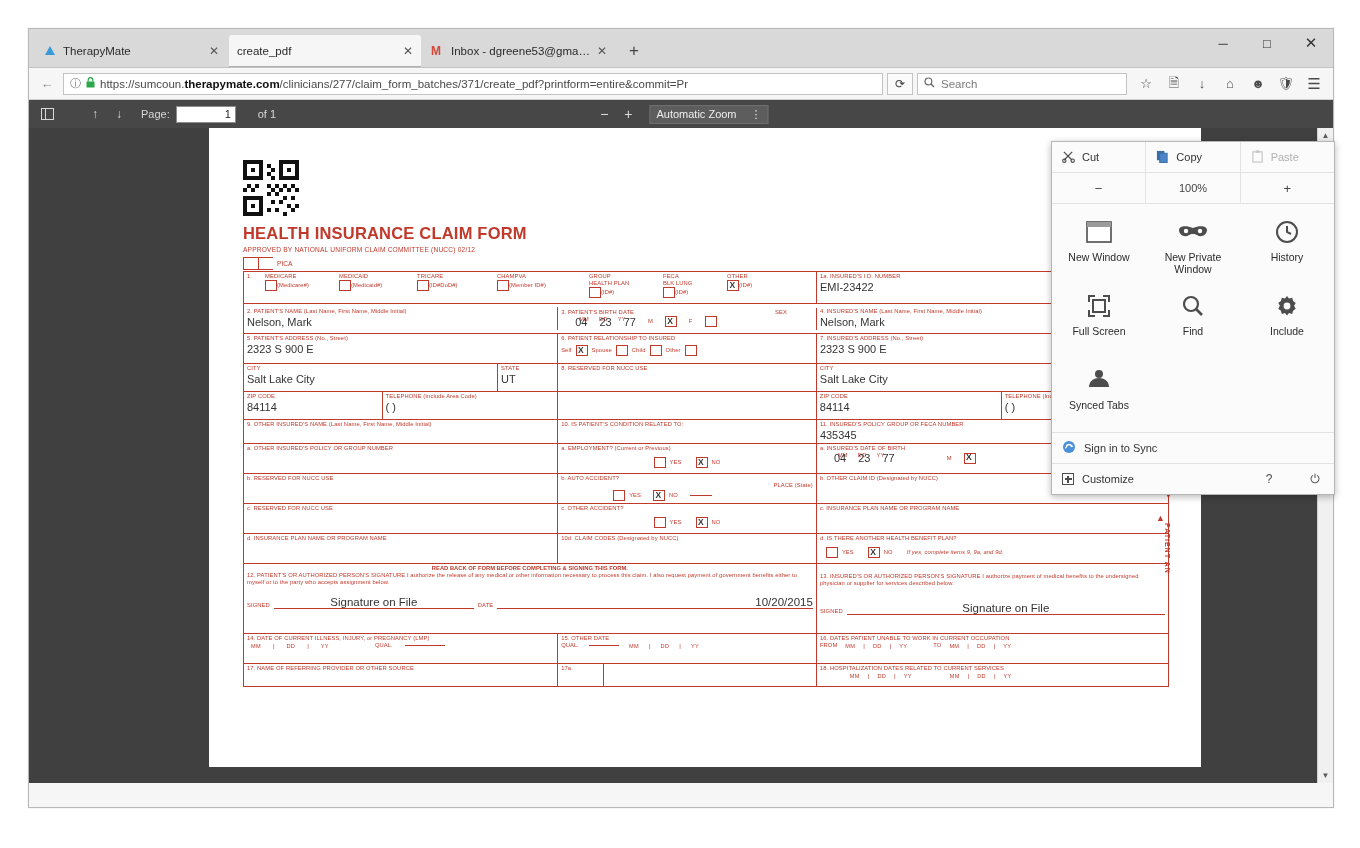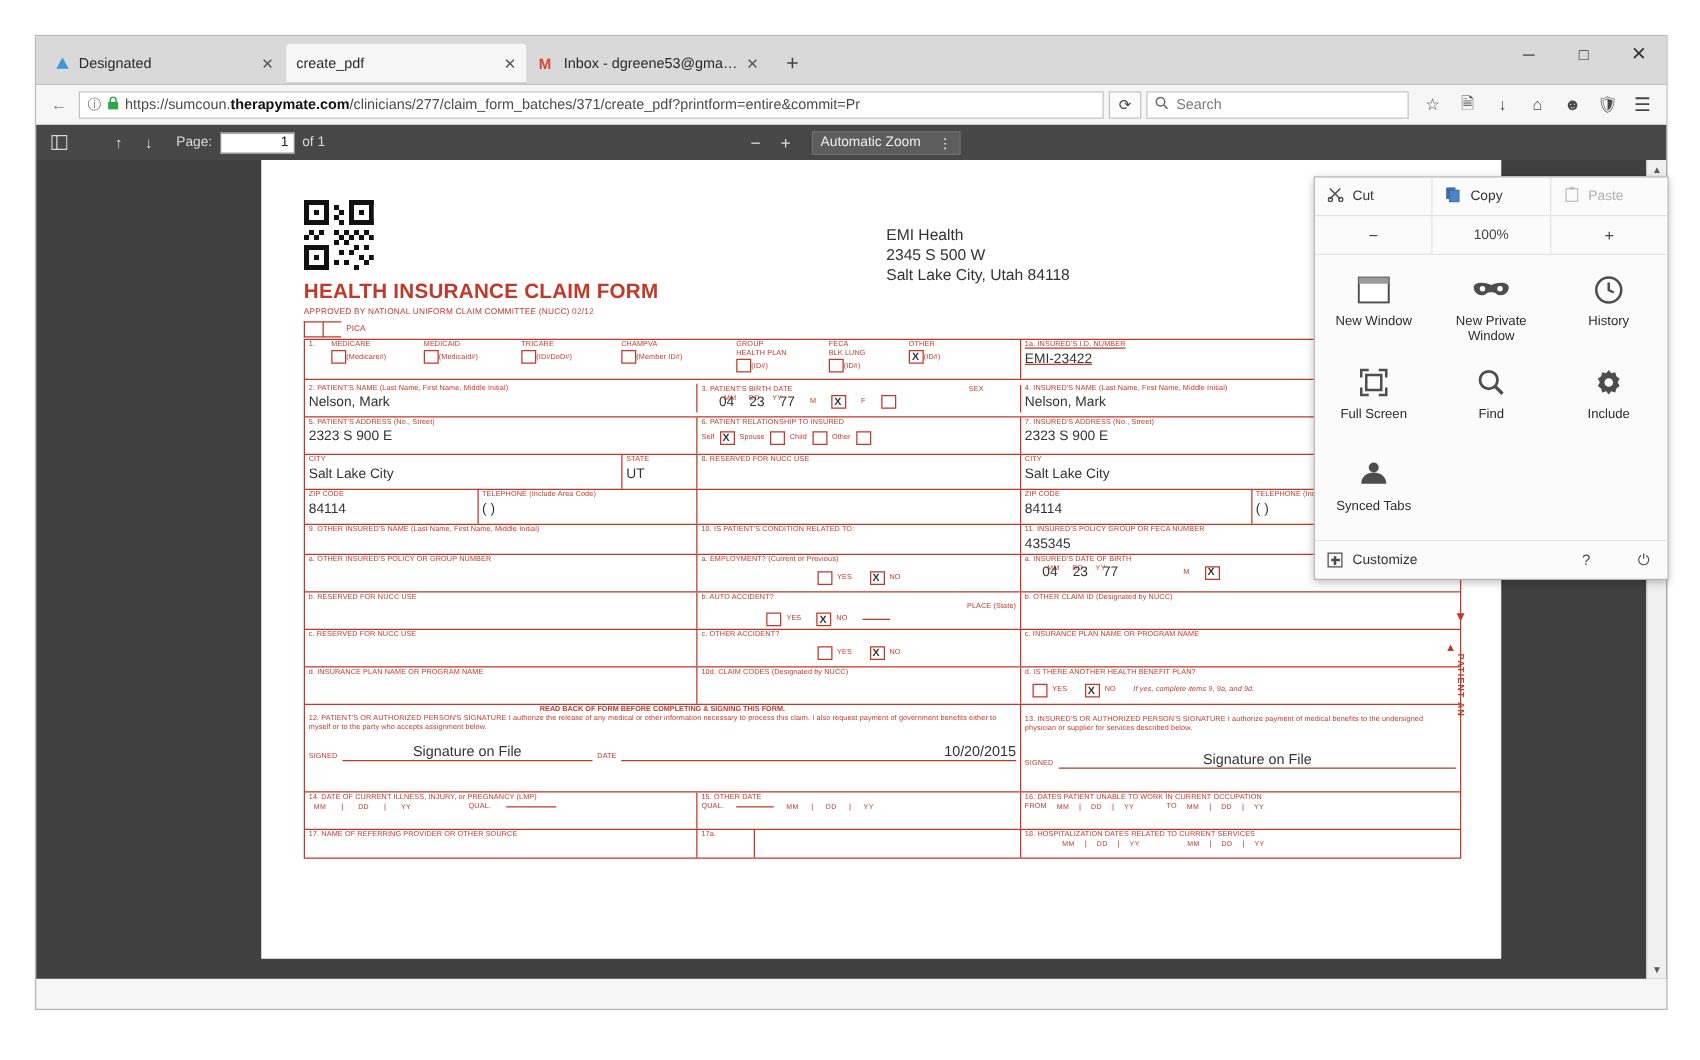--- a/index.html
+++ b/index.html
@@ -35,21 +35,21 @@
   .searchbox{width:210px;height:22px;background:#fff;border:1px solid #c3c3c3;display:flex;align-items:center;padding:0 6px;margin-left:4px;font-size:11.5px;color:#7a7a7a;box-sizing:border-box;gap:6px;}
   .navicons{display:flex;align-items:center;margin-left:6px;gap:2px;}
   .navicon{width:26px;height:24px;display:flex;align-items:center;justify-content:center;color:#4a4a4a;font-size:13px;}
   .navicon.menu{font-size:15px;}
 
   
   .pdftoolbar{position:relative;height:28px;background:#474747;display:flex;align-items:center;padding:0 6px;box-sizing:border-box;color:#d6d6d6;font-size:11px;}
   .ptbtn{width:24px;height:22px;display:flex;align-items:center;justify-content:center;color:#d8d8d8;font-size:12px;}
   .pagelabel{margin-left:10px;margin-right:6px;font-size:11px;color:#d8d8d8;}
   .pagenum{width:60px;height:17px;background:#fff;border:1px solid #8c8c8c;color:#222;font-size:11px;display:flex;align-items:center;justify-content:flex-end;padding-right:4px;box-sizing:border-box;}
-  .pageof{margin-left:6px;font-size:11px;color:#d8d8d8;}
+  .pageof{margin-left:22px;font-size:11px;color:#d8d8d8;}
   .zoomctl{position:absolute;left:50%;transform:translateX(-50%);display:flex;align-items:center;gap:2px;}
   .zoombtn{width:22px;height:20px;display:flex;align-items:center;justify-content:center;font-size:14px;color:#ddd;}
   .zoomsel{height:19px;background:#5d5d5d;border:1px solid #6e6e6e;color:#eee;font-size:11px;display:flex;align-items:center;padding:0 6px;gap:14px;margin-left:8px;box-sizing:border-box;}
 
   
   .viewer{position:relative;height:655px;background:#404040;overflow:hidden;}
   .page{position:absolute;left:180px;top:0;width:992px;height:639px;background:#fff;}
   .scrollbar{position:absolute;right:0;top:0;width:15px;height:100%;background:#f0f0f0;border-left:1px solid #d2d2d2;}
   .sb-up,.sb-down{position:absolute;left:0;width:15px;height:15px;display:flex;align-items:center;justify-content:center;font-size:8px;color:#5a5a5a;background:#f0f0f0;}
   .sb-up{top:0;}
@@ -115,21 +115,21 @@
   <div class="window">
 
     <div class="tabbar">
 
       <div class="tab" style="left:6px;width:192px;">
         <span class="tabicon">
           <svg width="14" height="14" viewBox="0 0 14 14">
               <polygon points="7,2 12,11 2,11" fill="#3a9ad9"></polygon>
             </svg>
         </span>
-        <span class="tlabel">Designated</span>
+        <span class="tlabel">TherapyMate</span>
         <span class="tclose">✕</span>
       </div>
 
       <div class="tab active" style="left:200px;width:192px;">
         <span class="tlabel">create_pdf</span>
         <span class="tclose">✕</span>
       </div>
 
       <div class="tab" style="left:394px;width:192px;">
         <span class="tabicon">
@@ -254,25 +254,20 @@
                   <rect x="10" y="13" width="1" height="1"></rect>
                   <rect x="12" y="12" width="1" height="1"></rect>
                 <rect x="1" y="6" width="1" height="1"></rect>
                   <rect x="3" y="6" width="1" height="1"></rect>
                   <rect x="2" y="7" width="1" height="1"></rect>
                   <rect x="0" y="7" width="1" height="1"></rect>
               </g>
             </svg>
           </div>
 
-          <div class="clinic">
-            <div>EMI Health</div>
-            <div>2345 S 500 W</div>
-            <div>Salt Lake City, Utah 84118</div>
-          </div>
 
           <div class="formtitle">HEALTH INSURANCE CLAIM FORM</div>
           <div class="approved">APPROVED BY NATIONAL UNIFORM CLAIM COMMITTEE (NUCC) 02/12</div>
           <div class="picaboxes">
             <span class="picabox"></span>
             <span class="picabox"></span>
             <span class="picalabel">PICA</span>
           </div>
 
           <div class="grid">
@@ -285,21 +280,21 @@
                     </div>
                   <div style="width:74px;"><span class="lbl">MEDICARE</span><span class="cb"></span><span class="lbl" style="display:inline">(Medicare#)</span></div>
                   <div style="width:78px;"><span class="lbl">MEDICAID</span><span class="cb"></span><span class="lbl" style="display:inline">(Medicaid#)</span></div>
                   <div style="width:80px;"><span class="lbl">TRICARE</span><span class="cb"></span><span class="lbl" style="display:inline">(ID#DoD#)</span></div>
                   <div style="width:92px;"><span class="lbl">CHAMPVA</span><span class="cb"></span><span class="lbl" style="display:inline">(Member ID#)</span></div>
                   <div style="width:74px;"><span class="lbl">GROUP</span><span class="lbl">HEALTH PLAN</span><span class="cb"></span><span class="lbl" style="display:inline">(ID#)</span></div>
                   <div style="width:64px;"><span class="lbl">FECA</span><span class="lbl">BLK LUNG</span><span class="cb"></span><span class="lbl" style="display:inline">(ID#)</span></div>
                   <div style="width:60px;"><span class="lbl">OTHER</span><span class="cb x"></span><span class="lbl" style="display:inline">(ID#)</span></div>
                 </div>
               </div>
-              <div class="cell" style="width:38%;text-decoration:underline;">
+              <div class="cell" style="width:38%;">
                 <div style="display:flex;justify-content:space-between;">
                   <span class="lbl">1a. INSURED'S I.D. NUMBER</span>
                   <span class="lbl">(For Program</span>
                 </div>
                 <div class="val">EMI-23422</div>
               </div>
             </div>
 
             <div class="row" style="height:30px;align-items:center;">
               <div class="cell" style="width:34%;">
@@ -727,20 +722,30 @@
                 <circle cx="13" cy="5" r="4" fill="#4d4d4d"></circle>
               </svg>
           </span>
           <span>Synced Tabs</span>
         </div>
 
       </div>
 
       <div class="mfooter">
         <div class="mfrow">
+          <span>
+            <svg width="14" height="14" viewBox="0 0 14 14">
+                <circle cx="7" cy="7" r="6" fill="#4a90d9"></circle>
+                <path d="M4.5 7 a2.5 2.5 0 0 1 5 0" fill="none" stroke="#fff" stroke-width="1.3"></path>
+                <path d="M9.5 7 l1.2-1.4 M4.5 7 l-1.2 1.4" stroke="#fff" stroke-width="1.2"></path>
+              </svg>
+          </span>
+          <span>Sign in to Sync</span>
+        </div>
+        <div class="mfrow">
           <span class="plus-sq"></span>
           <span>Customize</span>
           <span class="spacer"></span>
           <span class="endicon">?</span>
           <span class="endicon">⏻</span>
         </div>
       </div>
 
     </div>
 

